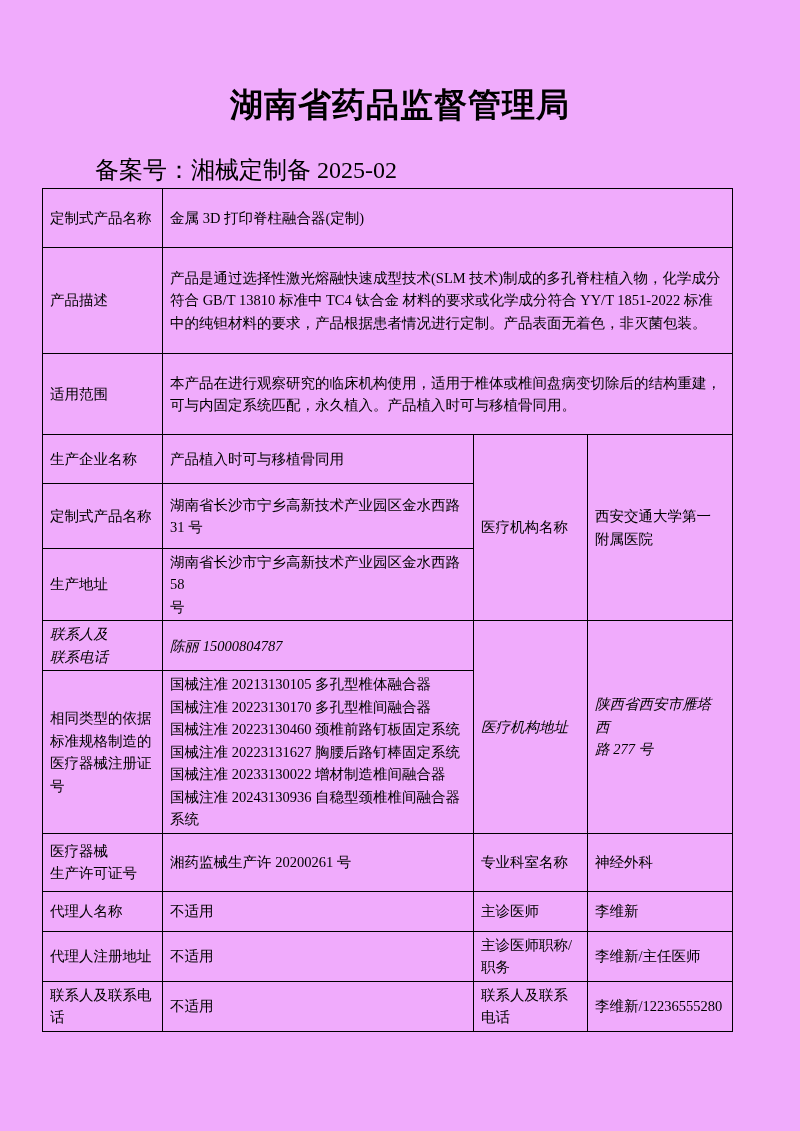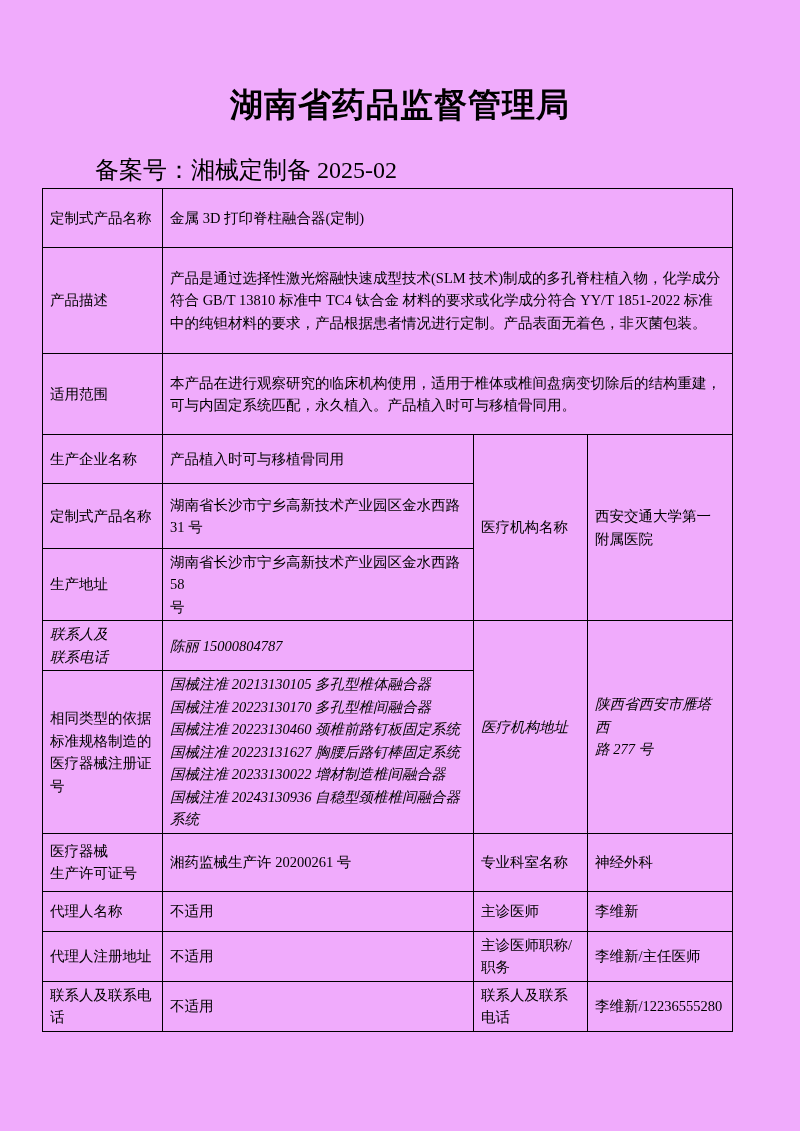--- a/index.html
+++ b/index.html
@@ -44,21 +44,20 @@
   }
   td.para {
     text-align: justify;
     white-space: normal;
     padding: 4px 10px;
     line-height: 26px;
   }
   td.lines {
     line-height: 23px;
     padding: 2px 2px;
-    font-style: italic;
   }
   td.tight {
     padding: 2px 1px;
     white-space: nowrap;
   }
   
   tr.r1  { height: 59px; }
   tr.r2  { height: 106px; }
   tr.r3  { height: 81px; }
   tr.r4  { height: 49px; }

